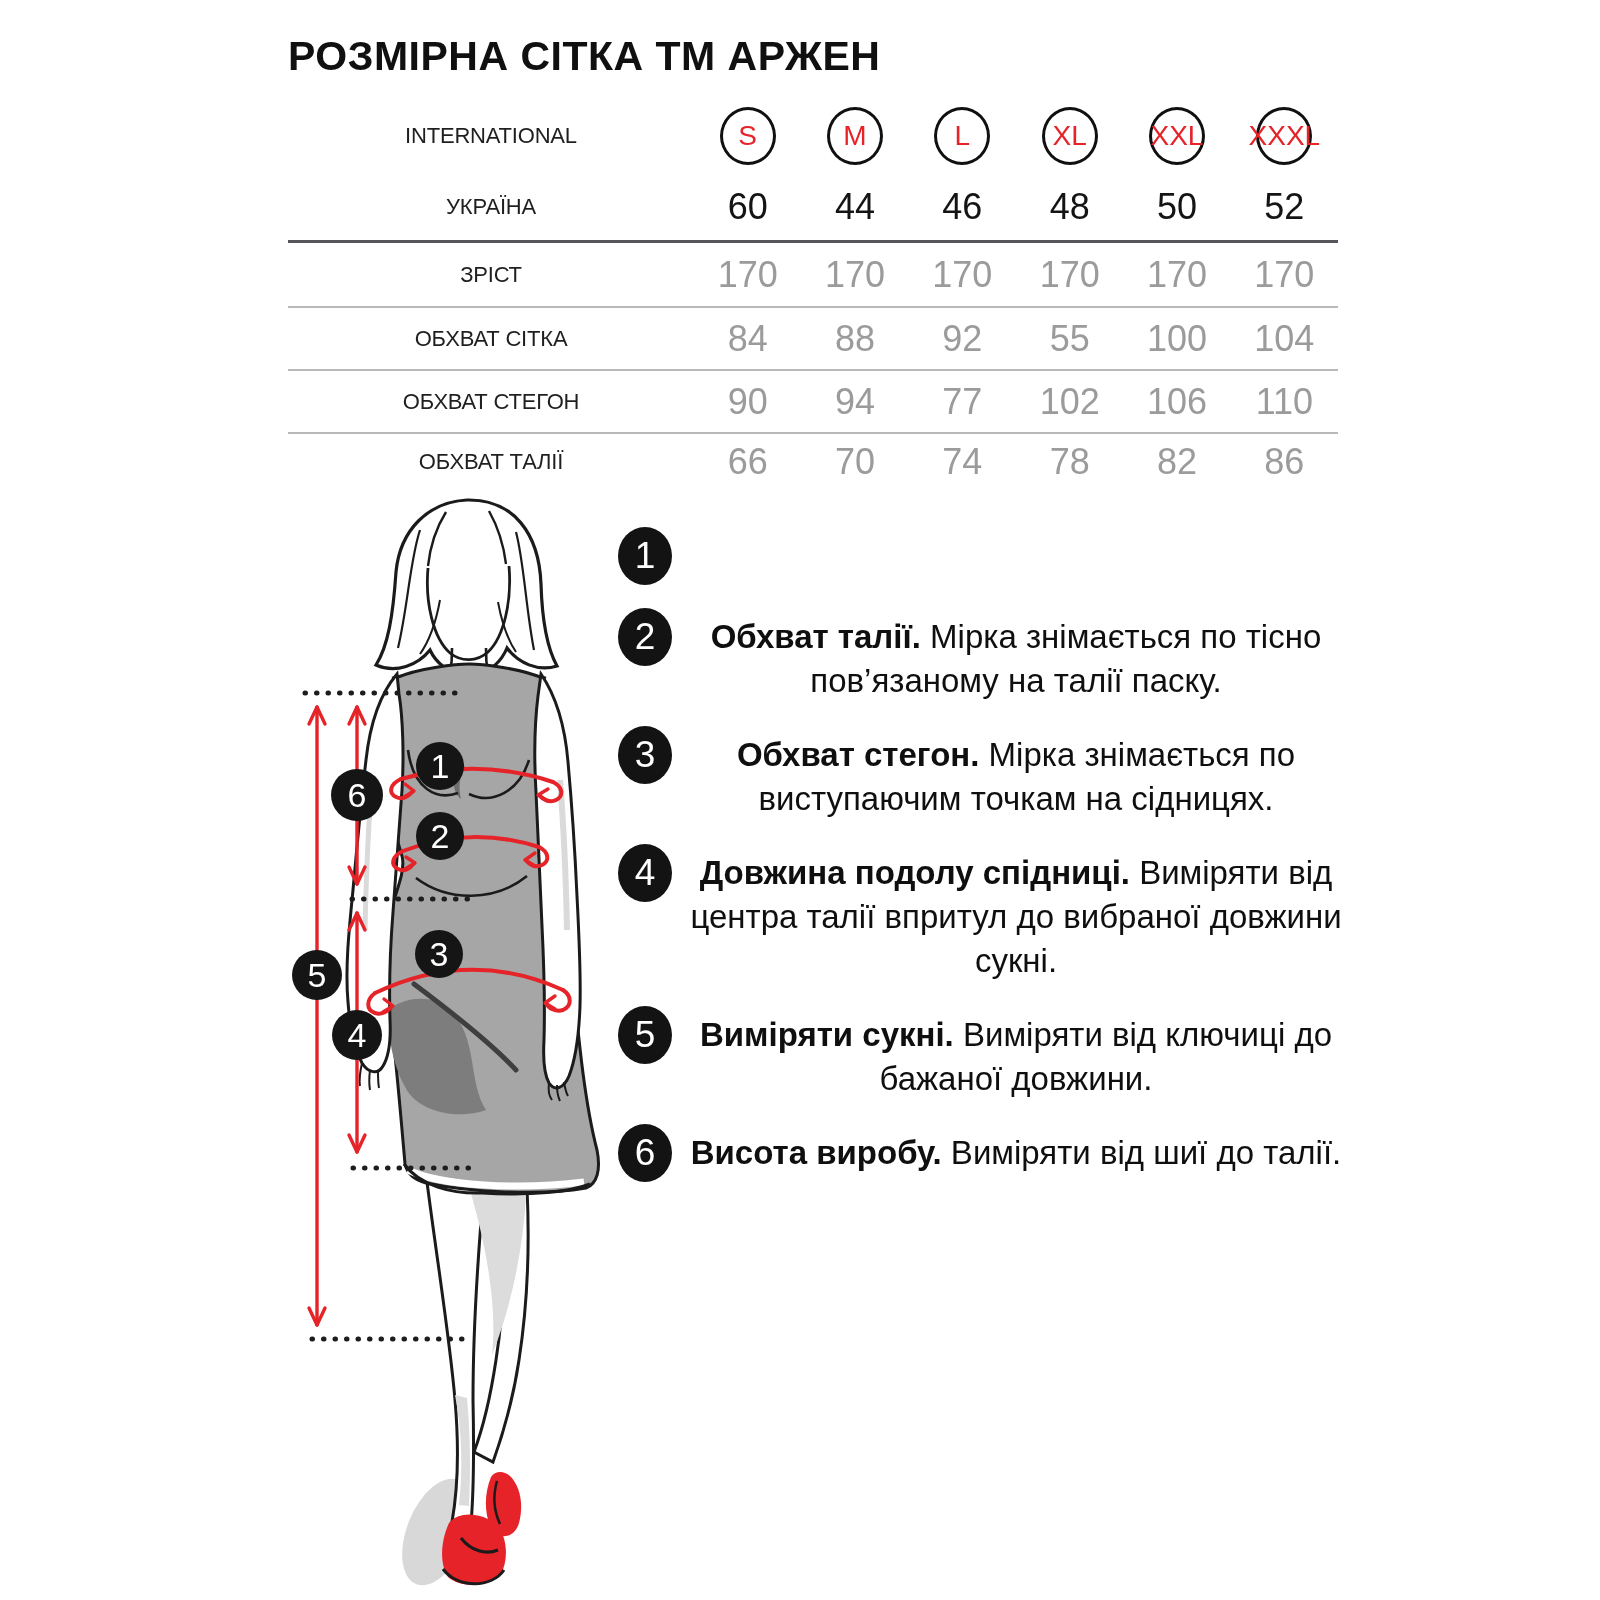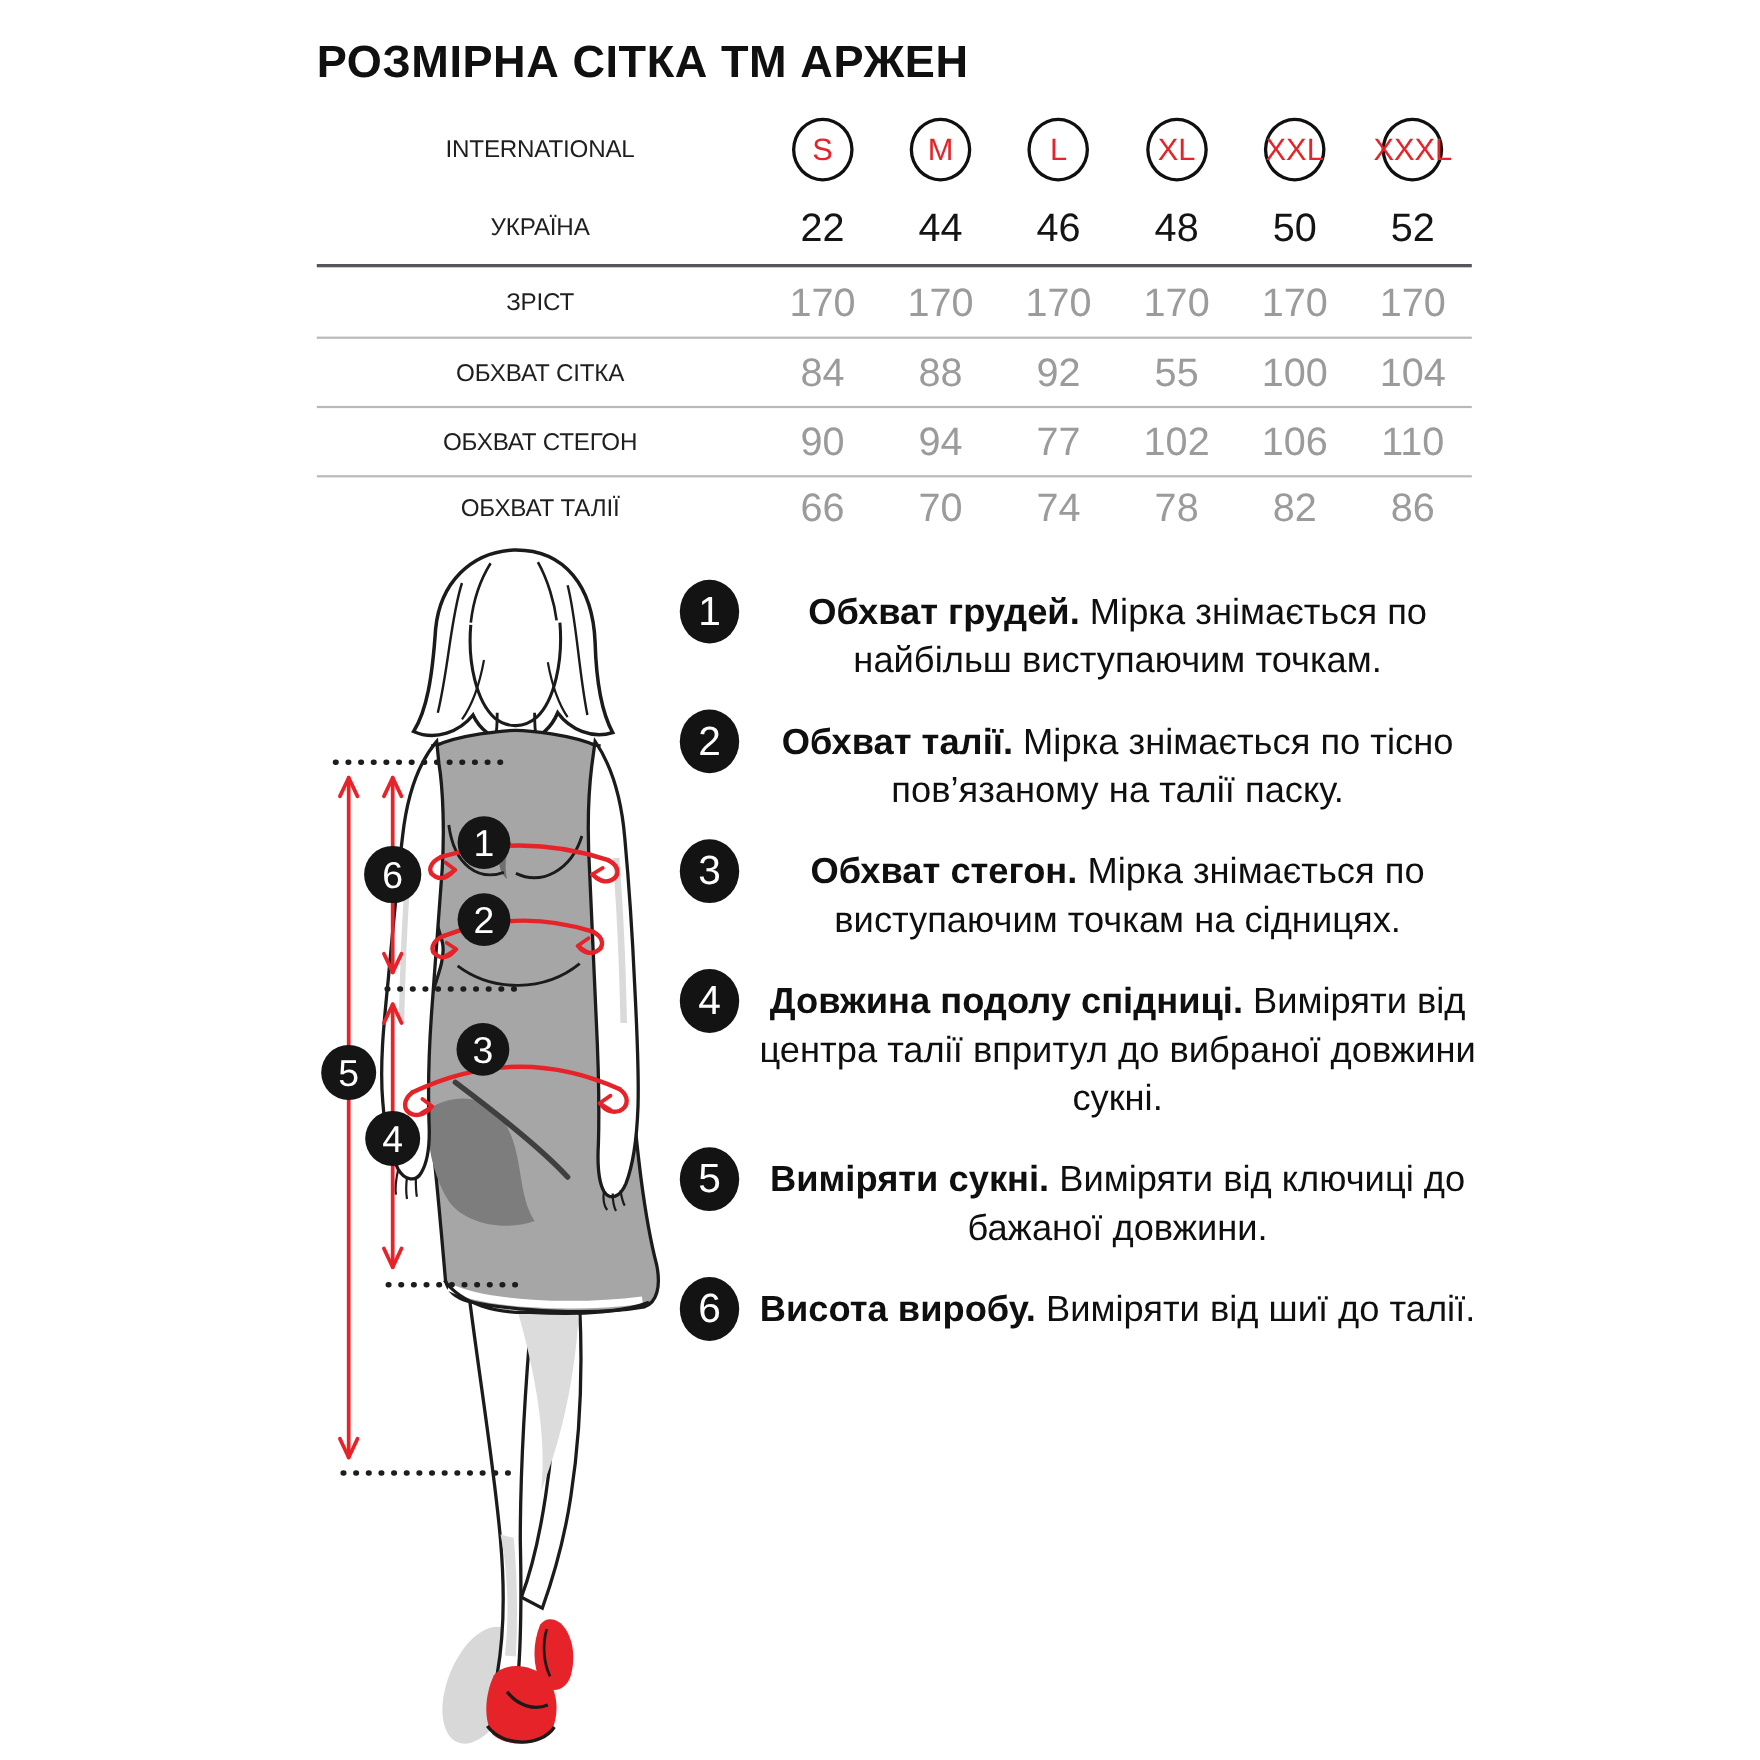--- a/index.html
+++ b/index.html
@@ -72,21 +72,21 @@
         </div>
         <div class="tcell">
           <span class="size-circle">XXL</span>
         </div>
         <div class="tcell">
           <span class="size-circle">XXXL</span>
         </div>
       </div>
       <div class="trow row-ua">
         <div class="tlabel">УКРАЇНА</div>
-        <div class="tcell ua-val">22</div>
+        <div class="tcell ua-val">60</div>
         <div class="tcell ua-val">44</div>
         <div class="tcell ua-val">46</div>
         <div class="tcell ua-val">48</div>
         <div class="tcell ua-val">50</div>
         <div class="tcell ua-val">52</div>
       </div>
       <div class="trow row-m first">
         <div class="tlabel">ЗРІСТ</div>
         <div class="tcell m-val">170</div>
         <div class="tcell m-val">170</div>
@@ -120,21 +120,20 @@
         <div class="tcell m-val">74</div>
         <div class="tcell m-val">78</div>
         <div class="tcell m-val">82</div>
         <div class="tcell m-val">86</div>
       </div>
     </div>
 
   <div class="legend">
       <div class="leg-item">
         <div class="leg-num">1</div>
-        <div class="leg-text"><b>Обхват грудей.</b> Мірка знімається по найбільш виступаючим точкам.</div>
       </div>
       <div class="leg-item">
         <div class="leg-num">2</div>
         <div class="leg-text"><b>Обхват талії.</b> Мірка знімається по тісно пов’язаному на талії паску.</div>
       </div>
       <div class="leg-item">
         <div class="leg-num">3</div>
         <div class="leg-text"><b>Обхват стегон.</b> Мірка знімається по виступаючим точкам на сідницях.</div>
       </div>
       <div class="leg-item">

